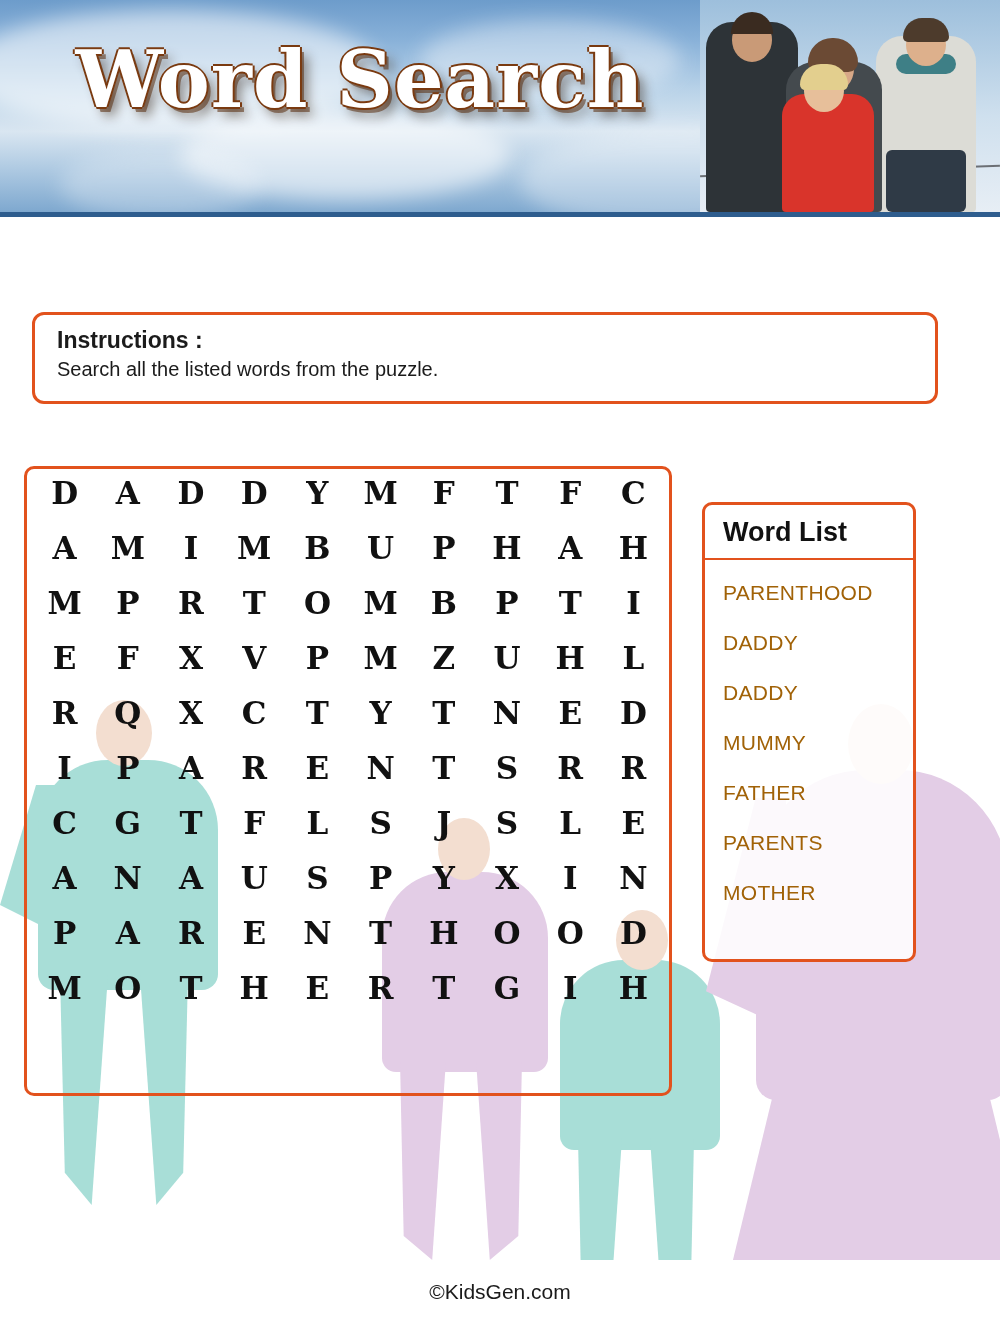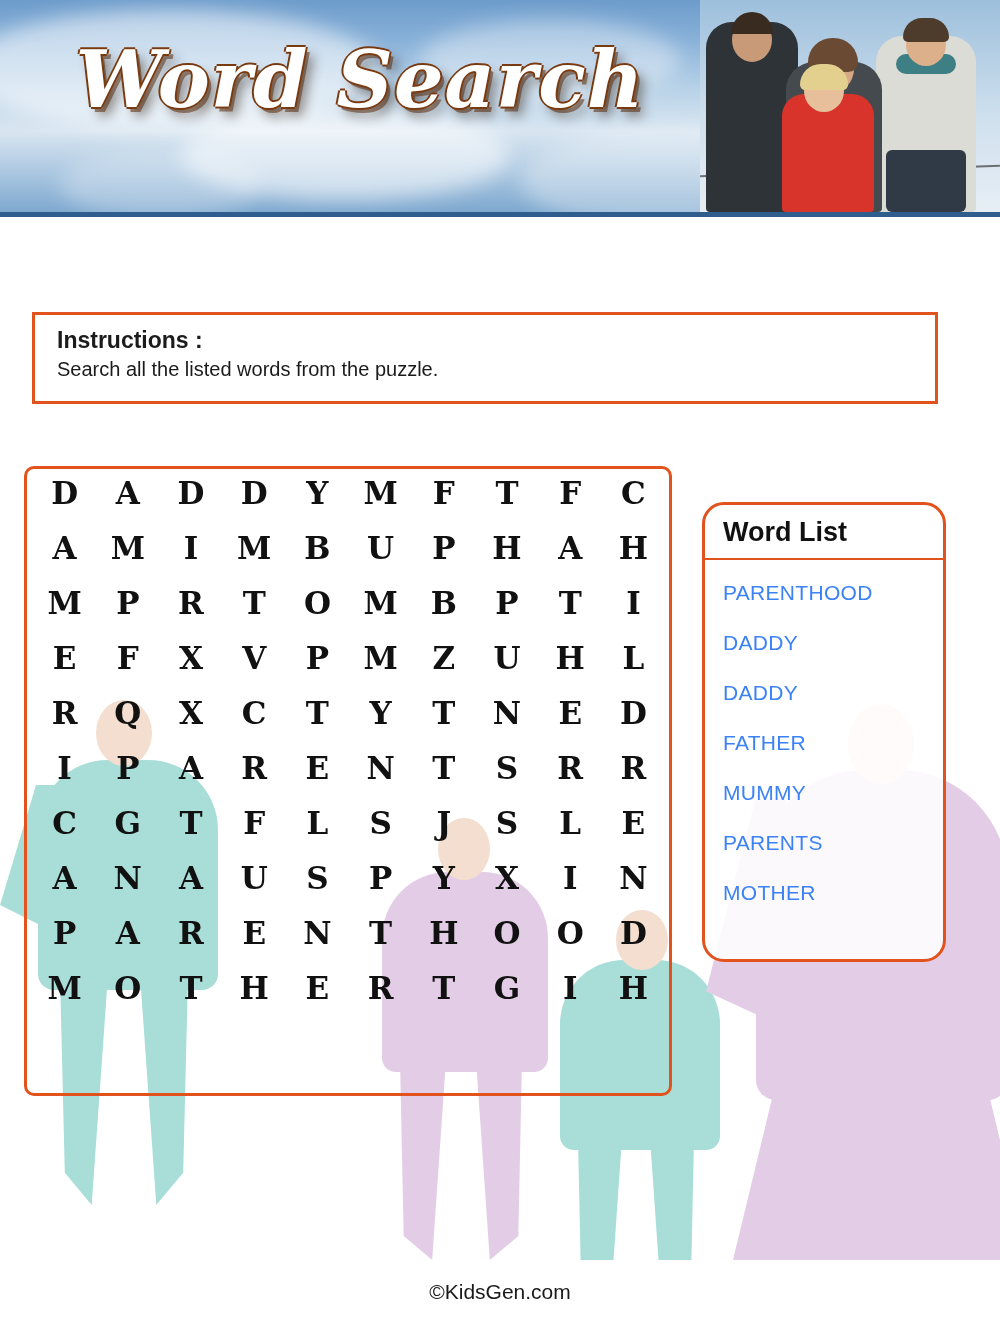--- a/index.html
+++ b/index.html
@@ -39,21 +39,20 @@
   .c5 { width: 200px; height: 70px;  left: 60px;  top: 150px; opacity: .5; }
 
   .title {
     position: absolute;
     left: 0;
     top: 34px;
     width: 720px;
     text-align: center;
     font-family: "DejaVu Serif", serif;
     font-weight: bold;
-    font-style: italic;
     font-size: 78px;
     letter-spacing: 1px;
     color: #ffffff;
     text-shadow:
       2px 0 0 #7a3a10, -2px 0 0 #7a3a10, 0 2px 0 #7a3a10, 0 -2px 0 #7a3a10,
       4px 5px 0 rgba(90,45,15,0.55), 8px 9px 12px rgba(40,20,5,0.45);
     white-space: nowrap;
   }
 
   
@@ -90,21 +89,21 @@
   .p-scarf { left: 196px; bottom: 138px; width: 60px; height: 20px; background: #3e7f86; border-radius: 10px;}
 
   
   .instructions {
     position: absolute;
     left: 32px;
     top: 312px;
     width: 906px;
     height: 92px;
     border: 3px solid #e2521d;
-    border-radius: 0;
+    border-radius: 12px;
     box-sizing: border-box;
     padding: 10px 22px;
     background: #ffffff;
   }
   .instructions-title {
     font-size: 23px;
     font-weight: bold;
     color: #1b1b1b;
     margin: 2px 0 4px 0;
   }
@@ -165,38 +164,38 @@
     color: #111111;
     text-align: center;
     line-height: 36px;
   }
 
   
   .wordlist {
     position: absolute;
     left: 702px;
     top: 502px;
-    width: 244px;
+    width: 214px;
     height: 460px;
     border: 3px solid #e2521d;
-    border-radius: 22px;
+    border-radius: 10px;
     box-sizing: border-box;
     background: rgba(255,255,255,0.88);
   }
   .wordlist-title {
     font-size: 27px;
     font-weight: bold;
     color: #111;
     padding: 12px 0 10px 18px;
     border-bottom: 2px solid #e2521d;
   }
   .wordlist ul { list-style: none; margin: 0; padding: 8px 0 0 18px; }
   .wordlist li {
     font-size: 21px;
-    color: #3b82f6;
+    color: #a16207;
     line-height: 50px;
     letter-spacing: .3px;
   }
 
   
   .footer {
     position: absolute;
     left: 0;
     top: 1280px;
     width: 1000px;
@@ -368,20 +367,20 @@
     <div class="cell">I</div>
     <div class="cell">H</div>
   </div>
 
 <div class="wordlist">
   <div class="wordlist-title">Word List</div>
   <ul id="words">
       <li>PARENTHOOD</li>
       <li>DADDY</li>
       <li>DADDY</li>
+      <li>MUMMY</li>
       <li>FATHER</li>
-      <li>MUMMY</li>
       <li>PARENTS</li>
       <li>MOTHER</li>
     </ul>
 </div>
 
 <div class="footer">©KidsGen.com</div>
 
 </body></html>

